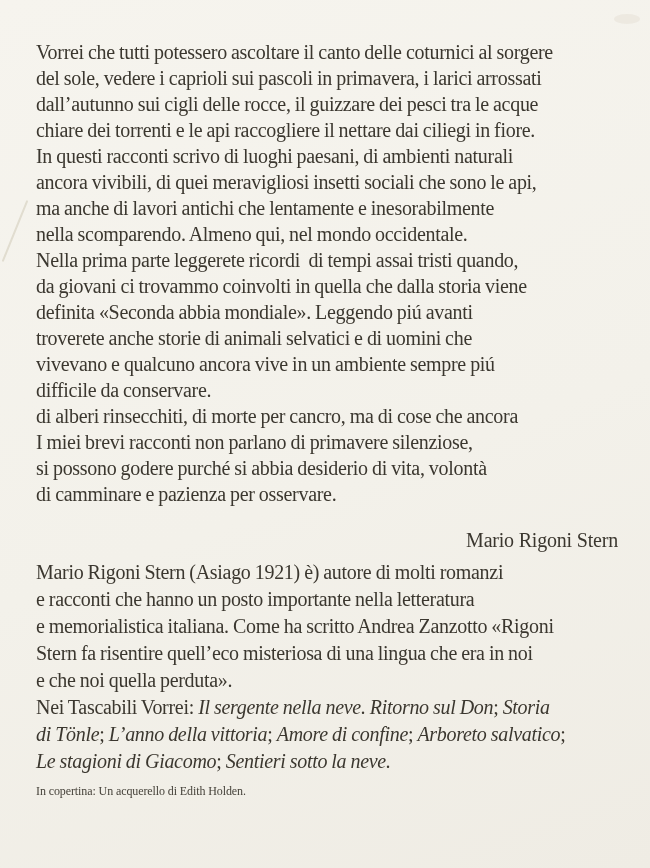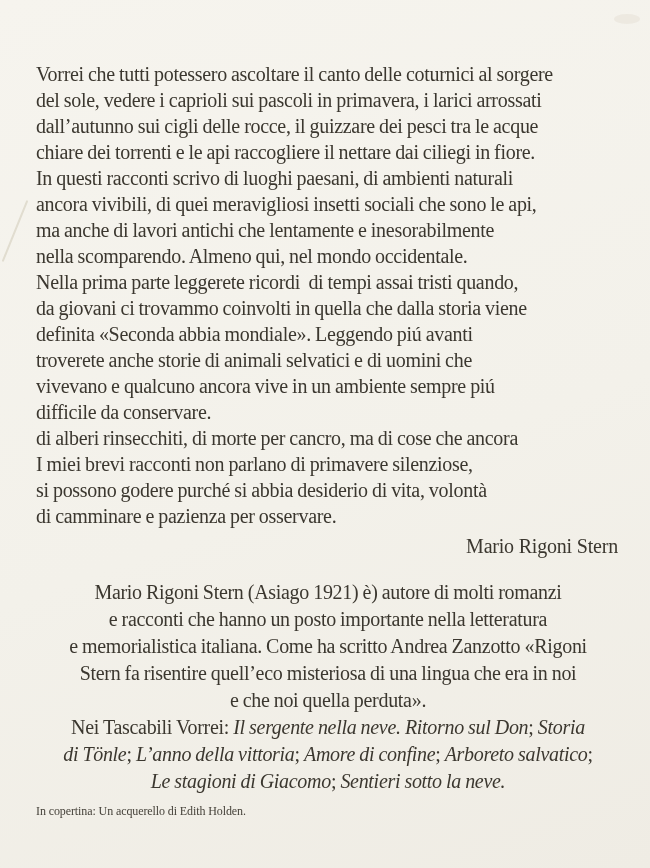--- a/index.html
+++ b/index.html
@@ -40,39 +40,39 @@
     top: 14px;
     width: 26px;
     height: 10px;
     background: #e7e3d8;
     border-radius: 50%;
     opacity: 0.6;
   }
   .text-block {
     position: absolute;
     left: 36px;
-    top: 61px;
+    top: 39px;
     width: 584px;
   }
   .line {
     font-size: 20px;
     line-height: 26px;
     letter-spacing: -0.3px;
     word-spacing: -0.5px;
     white-space: pre;
   }
   .signature {
     font-size: 20px;
     line-height: 26px;
     letter-spacing: -0.2px;
     text-align: right;
-    margin-top: 4px;
+    margin-top: 20px;
     padding-right: 2px;
   }
-  .bio { margin-top: 20px; text-align: center; }
+  .bio { margin-top: 6px; }
   .bio .line { line-height: 27px; }
   .italic { font-style: italic; }
   .credit {
     margin-top: 6px;
     font-size: 12px;
     line-height: 20px;
     letter-spacing: -0.1px;
     color: #46423a;
   }
 </style>

